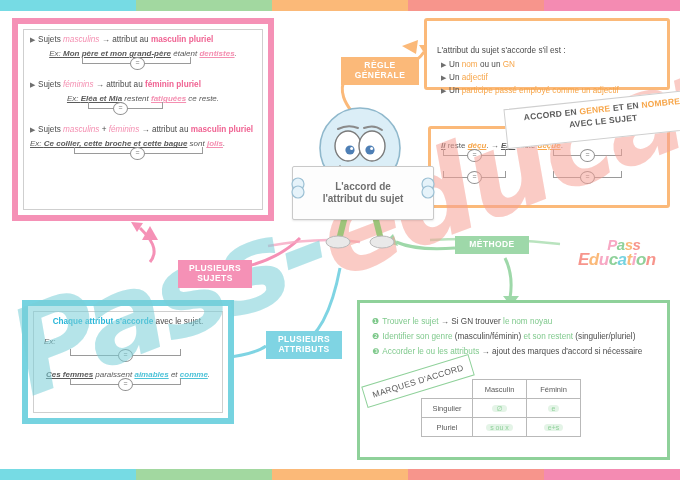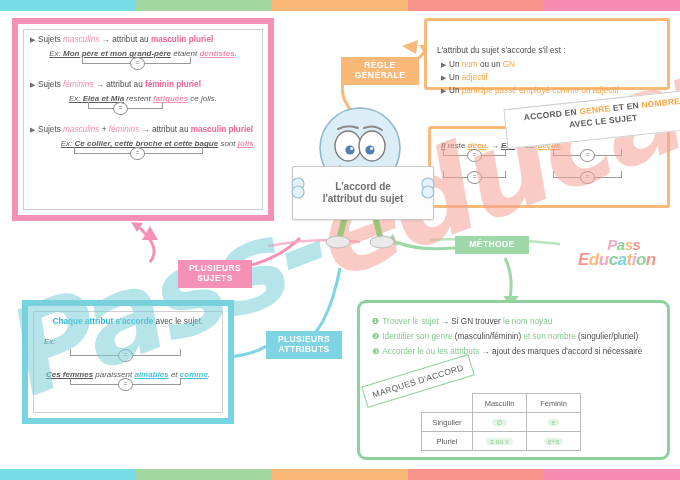--- a/index.html
+++ b/index.html
@@ -35,21 +35,21 @@
 
   
   #card-sujets{left:12px;top:18px;width:262px;height:203px;border:6px solid #f591b6;}
   
   #card-attributs{left:22px;top:300px;width:212px;height:124px;border:6px solid #76d3e0;}
   
   #card-regle{left:424px;top:18px;width:246px;height:72px;border:3px solid #fbb979;border-radius:3px;}
   
   #card-accord{left:428px;top:126px;width:242px;height:82px;border:3px solid #fbb979;border-radius:3px;}
   
-  #card-methode{left:357px;top:300px;width:313px;height:160px;border:3px solid #8fd19a;border-radius:9px;}
+  #card-methode{left:357px;top:300px;width:313px;height:160px;border:3px solid #8fd19a;border-radius:0;}
 
   .card-body{position:relative;z-index:3;padding:10px 12px;}
 
   
   .line{font-size:8.2px;color:#4b4b4b;line-height:1.35;margin:0 0 3px 0;white-space:nowrap;}
   .bullet{display:inline-block;width:8px;color:#6f6f6f;font-size:7px;}
   .pink{color:#f48fb1;font-style:italic;}
   .pink-b{color:#f06292;font-weight:bold;}
   .org{color:#f7a64a;}
   .cy{color:#4ec3d8;}
@@ -88,21 +88,21 @@
   #banner .b1{font-size:8.5px;font-weight:bold;color:#5b5b5b;letter-spacing:.2px;white-space:nowrap;}
   #banner .b2{font-size:8.5px;font-weight:bold;color:#5b5b5b;letter-spacing:.2px;margin-top:2px;}
 
   
   #tag-marques{
     position:absolute;left:362px;top:370px;width:112px;height:22px;
     background:#fff;border:1.5px solid #8fd19a;transform:rotate(-17deg);
     z-index:7;box-sizing:border-box;
     font-size:8.5px;color:#5b5b5b;text-align:center;line-height:20px;letter-spacing:.3px;
   }
-  #tbl{position:absolute;left:421px;top:393px;z-index:6;border-collapse:collapse;background:#fff;}
+  #tbl{position:absolute;left:421px;top:379px;z-index:6;border-collapse:collapse;background:#fff;}
   #tbl td,#tbl th{border:1px solid #b9b9b9;font-size:7.5px;color:#5b5b5b;font-weight:normal;
                   text-align:center;padding:3px 5px;min-width:43px;height:12px;}
   #tbl td.rh{min-width:40px;}
   .mk{color:#8fd19a;background:#e4f4e7;border-radius:6px;padding:0 4px;font-size:7px;}
 
   
   #hero{position:absolute;left:300px;top:96px;width:120px;height:160px;z-index:5;}
   #sign{
     position:absolute;left:292px;top:166px;width:140px;height:52px;z-index:6;
     background:#fdfdfd;border:1px solid #c9c9c9;border-radius:2px;
@@ -216,31 +216,31 @@
           <div class="ex" style="text-align: center;"><span class="u">Ex: </span><span class="bi u">Mon père et mon grand-père</span><span class="it"> étaient </span><span class="pink bi u">dentistes</span><span class="it">.</span></div>
           <div class="brace">
             <div class="bar" style="left:52px;width:108px;"></div>
             <div class="lf" style="left:52px;"></div>
             <div class="rt" style="left:160px;"></div>
             <div class="eq" style="left:100px;">=</div>
           </div>
         </div>
         <div class="line"><span class="bullet">▶</span><span>Sujets </span><span class="pink">féminins</span><span> → attribut au </span><span class="pink-b">féminin pluriel</span></div>
         <div class="exwrap" style="margin: 4px 0px 9px;">
-          <div class="ex" style="text-align: center;"><span class="u">Ex: </span><span class="bi u">Eléa et Mia</span><span class="it"> restent </span><span class="pink bi u">fatiguées</span><span class="it"> ce jolis.</span></div>
+          <div class="ex" style="text-align: center;"><span class="u">Ex: </span><span class="bi u">Eléa et Mia</span><span class="it"> restent </span><span class="pink bi u">fatiguées</span><span class="it"> ce reste.</span></div>
           <div class="brace">
             <div class="bar" style="left:58px;width:74px;"></div>
             <div class="lf" style="left:58px;"></div>
             <div class="rt" style="left:132px;"></div>
             <div class="eq" style="left:83px;">=</div>
           </div>
         </div>
         <div class="line"><span class="bullet">▶</span><span>Sujets </span><span class="pink">masculins</span><span> + </span><span class="pink">féminins</span><span> → attribut au </span><span class="pink-b">masculin pluriel</span></div>
         <div class="exwrap" style="margin: 4px 0px 9px;">
-          <div class="ex" style="text-align: right;"><span class="u">Ex: </span><span class="bi u">Ce collier, cette broche et cette bague</span><span class="it"> sont </span><span class="pink bi u">jolis</span><span class="it">.</span></div>
+          <div class="ex" style="text-align: left;"><span class="u">Ex: </span><span class="bi u">Ce collier, cette broche et cette bague</span><span class="it"> sont </span><span class="pink bi u">jolis</span><span class="it">.</span></div>
           <div class="brace">
             <div class="bar" style="left:44px;width:128px;"></div>
             <div class="lf" style="left:44px;"></div>
             <div class="rt" style="left:172px;"></div>
             <div class="eq" style="left:100px;">=</div>
           </div>
         </div>
       </div>
   </div>
 
@@ -304,21 +304,21 @@
             <div class="rt" style="left:180px;"></div>
             <div class="eq" style="left:139px;">=</div>
           </div>
         </div>
       </div>
   </div>
 
   <div class="card" id="card-methode">
     <div class="card-body" id="methode-body" style="padding:13px 12px;">
         <div class="line" style="margin-bottom: 4px;"><span class="gr" style="margin-right: 3px;">❶</span><span class="gr">Trouver le sujet</span><span> → Si GN trouver </span><span class="gr">le nom noyau</span></div>
-        <div class="line" style="margin-bottom: 4px;"><span class="gr" style="margin-right: 3px;">❷</span><span class="gr">Identifier son genre</span><span> (masculin/féminin)</span><span class="gr"> et son nombre</span><span> (singulier/pluriel)</span></div>
+        <div class="line" style="margin-bottom: 4px;"><span class="gr" style="margin-right: 3px;">❷</span><span class="gr">Identifier son genre</span><span> (masculin/féminin)</span><span class="gr"> et son restent</span><span> (singulier/pluriel)</span></div>
         <div class="line" style="margin-bottom: 4px;"><span class="gr" style="margin-right: 3px;">❸</span><span class="gr">Accorder le ou les attributs</span><span> → ajout des marques d'accord si nécessaire</span></div>
       </div>
   </div>
 
   <div id="tag-marques">MARQUES D'ACCORD</div>
   <table id="tbl">
     <tbody id="tbl-body">
         <tr>
           <td class="rh" style="border: none;"></td>
           <th>Masculin</th>

